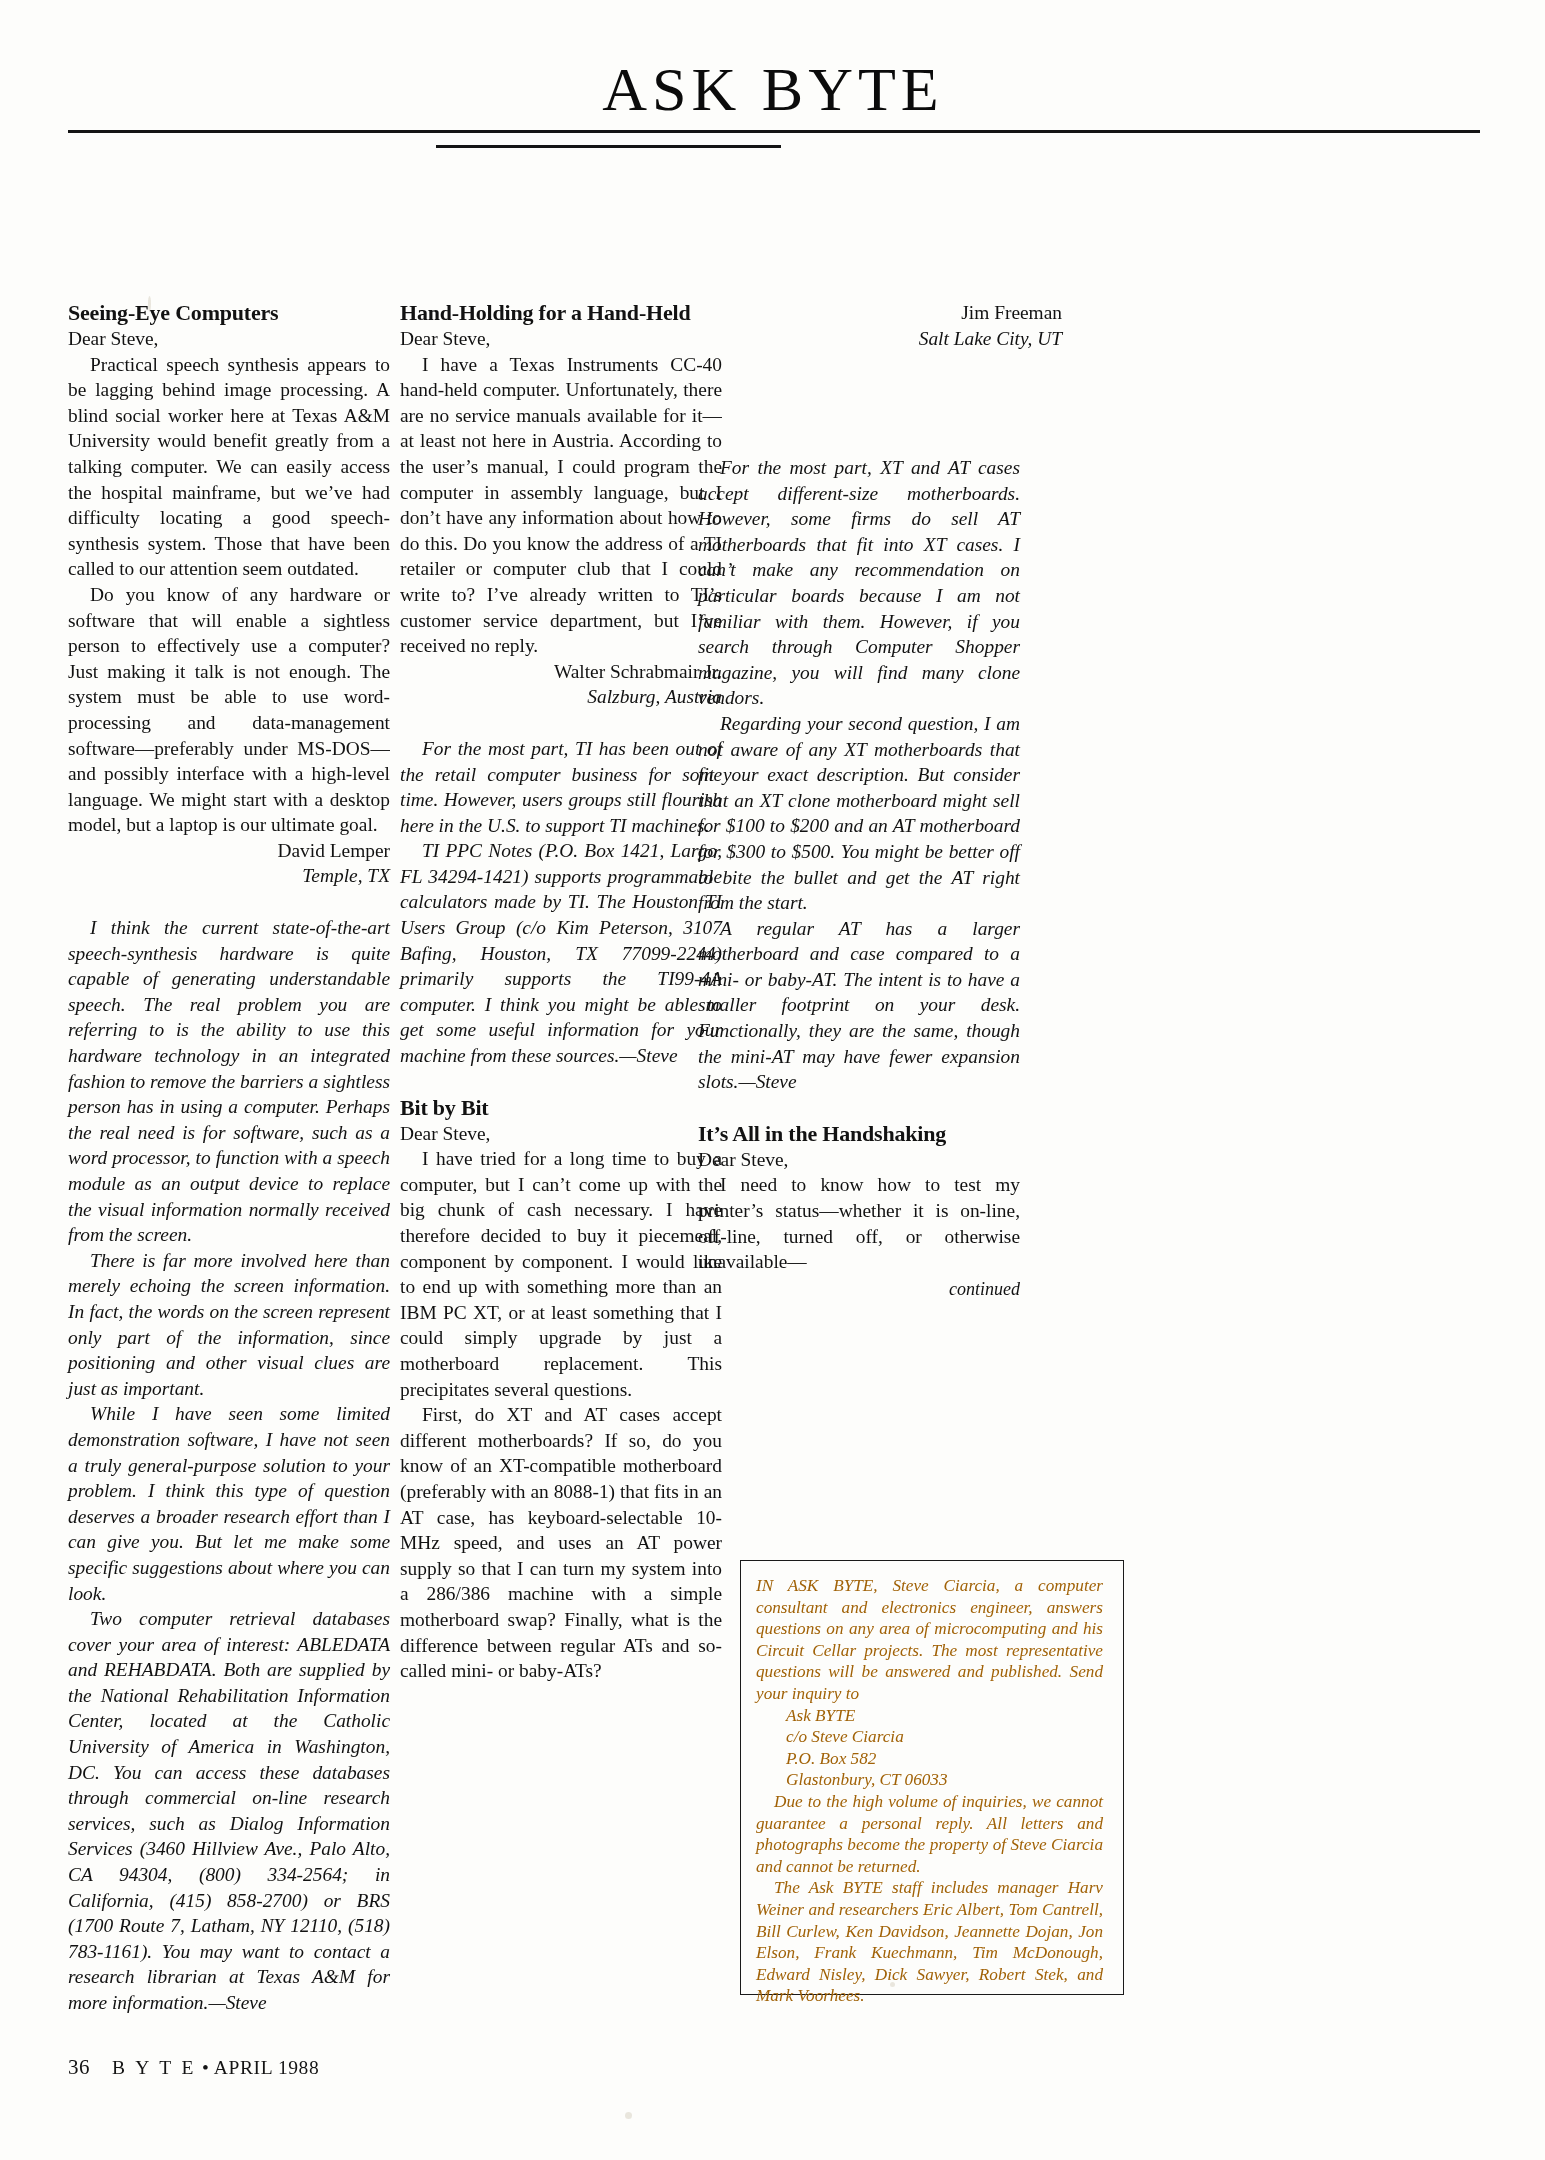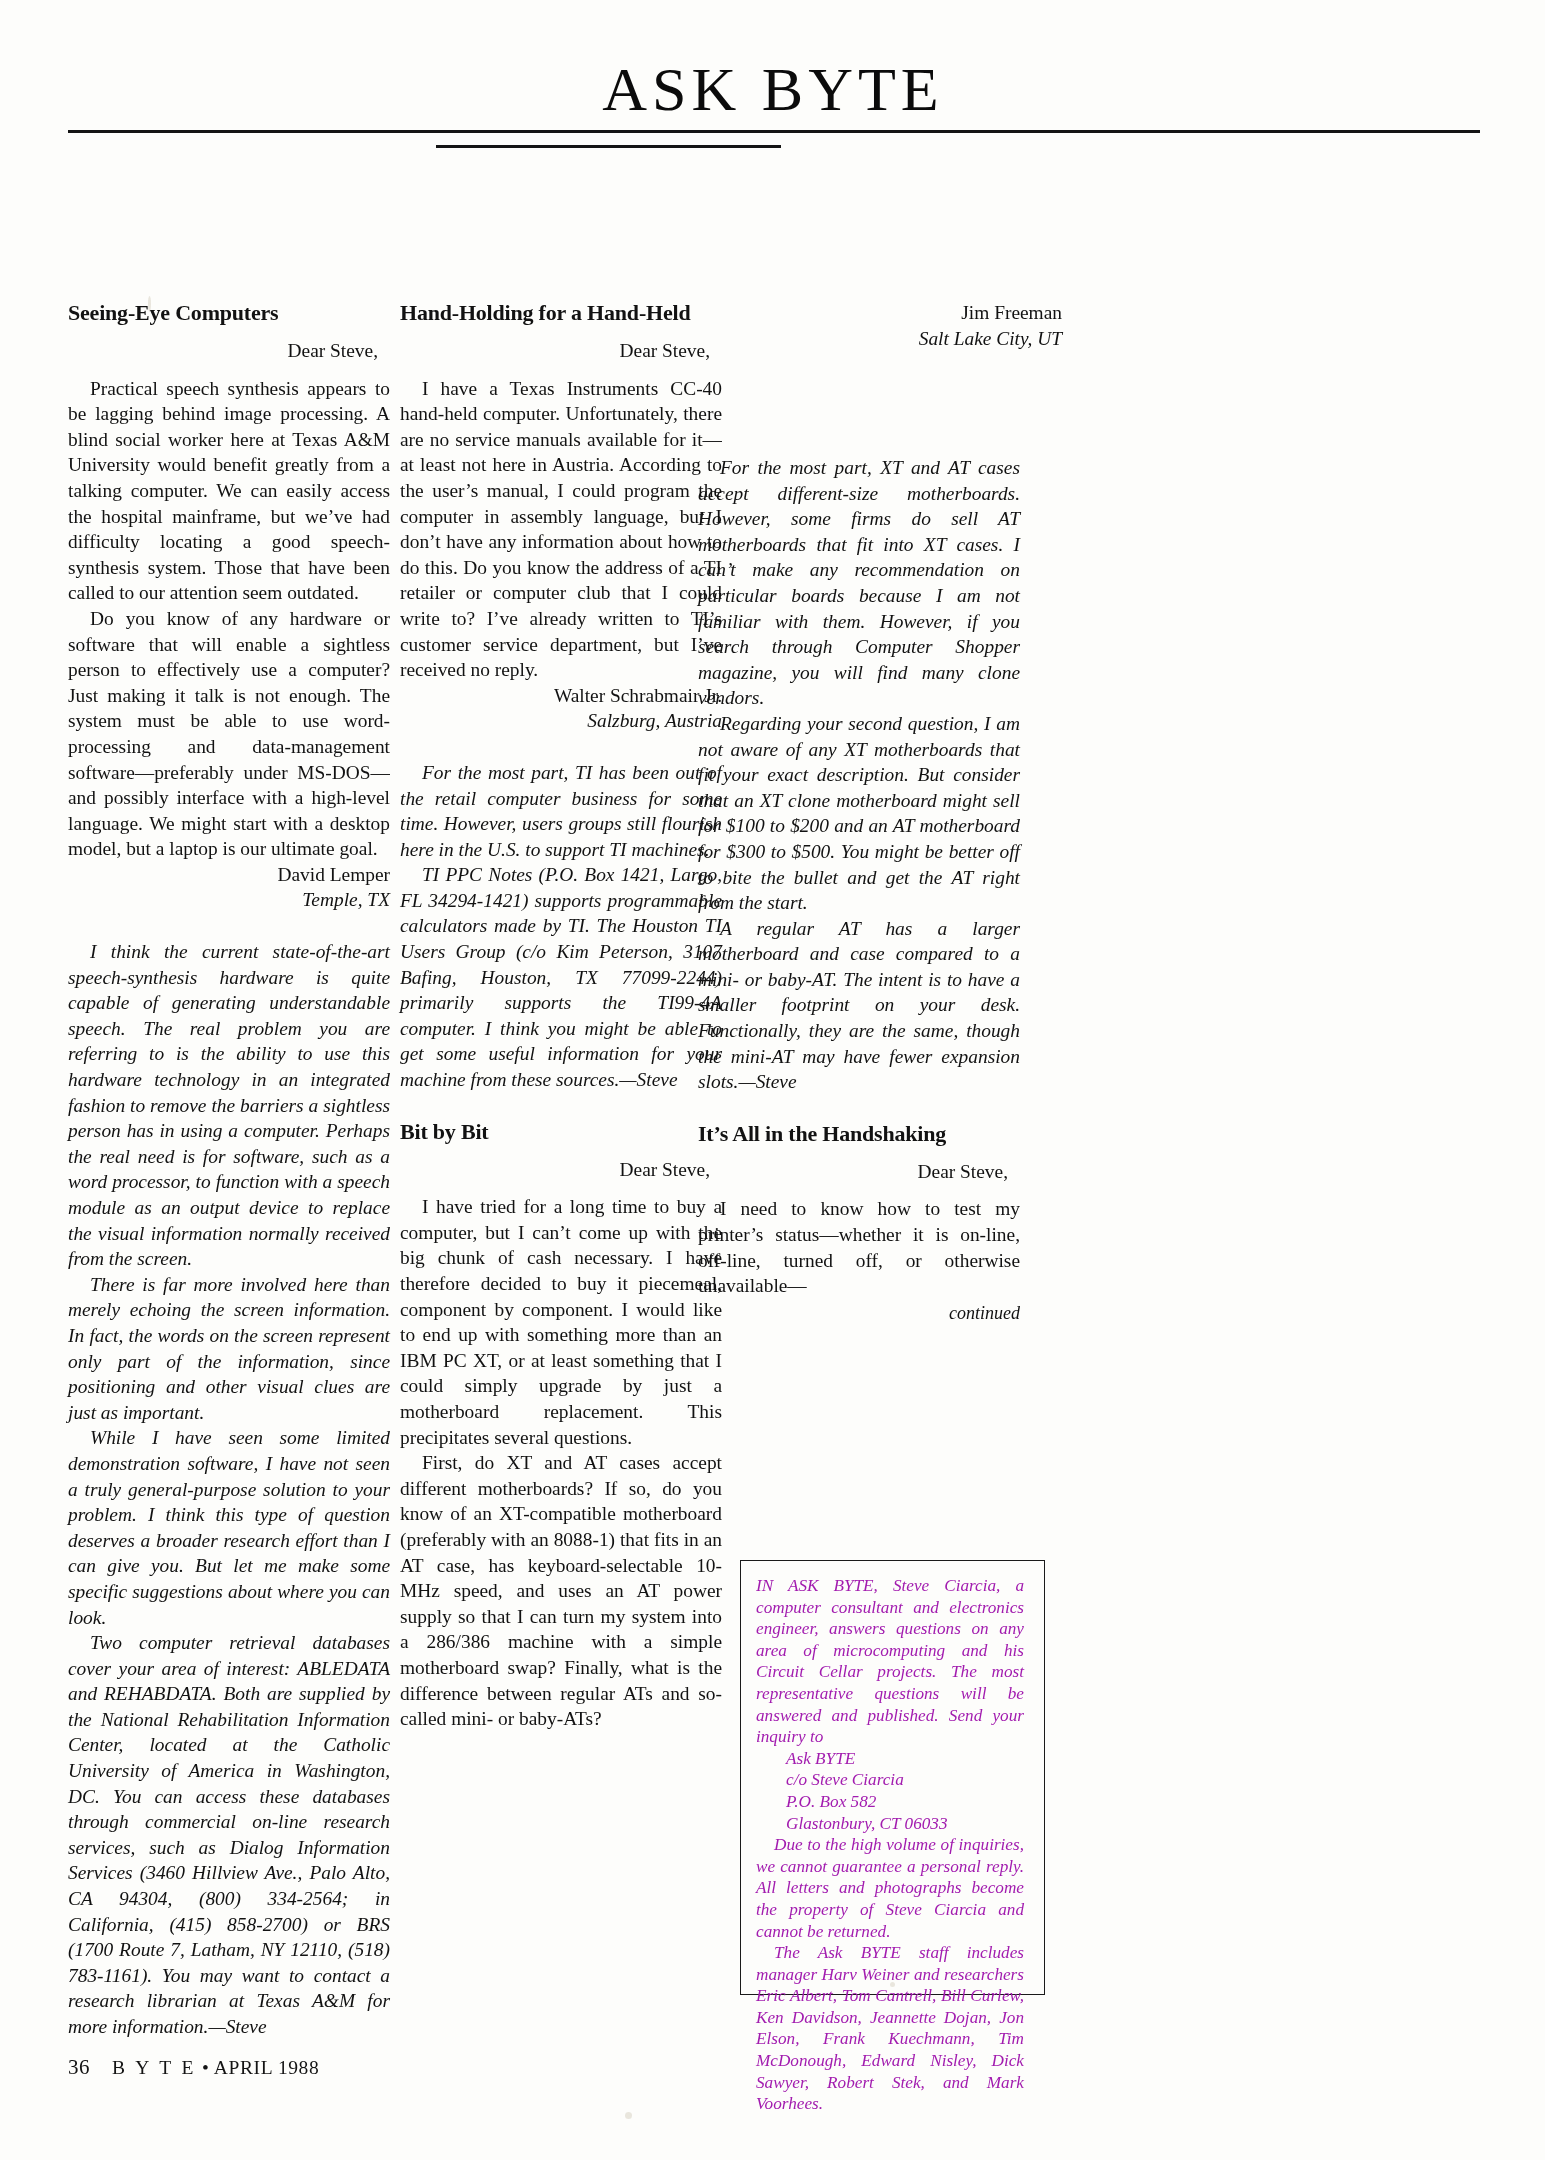--- a/index.html
+++ b/index.html
@@ -89,22 +89,22 @@
 
   .sec-head {
     font-weight: bold;
     font-size: 22px;
     line-height: 26px;
     text-align: left;
     margin: 0 0 0 0;
     letter-spacing: -0.2px;
   }
   .salutation {
-    text-align: right;
-    margin: 12px;
+    text-align: left;
+    margin: 0;
   }
   p {
     margin: 0;
     text-indent: 22px;
   }
   p.noindent { text-indent: 0; }
   p.ital, .ital {
     font-style: italic;
   }
   .sig {
@@ -125,30 +125,30 @@
     font-style: italic;
     font-size: 18px;
     margin-top: 2px;
   }
 
   
   .notebox {
     position: absolute;
     left: 740px;
     top: 1560px;
-    width: 305px;
+    width: 384px;
     height: 435px;
     border: 1.6px solid #1a1a1a;
     box-sizing: border-box;
     padding: 14px 20px 12px 15px;
     font-style: italic;
     font-size: 17.2px;
     line-height: 21.6px;
     text-align: justify;
-    color: #a21caf;
+    color: #a16207;
   }
   .notebox p { text-indent: 0; margin: 0; }
   .notebox p.ind { text-indent: 18px; }
   .notebox .addr {
     text-indent: 0;
     padding-left: 30px;
     text-align: left;
   }
 
   

